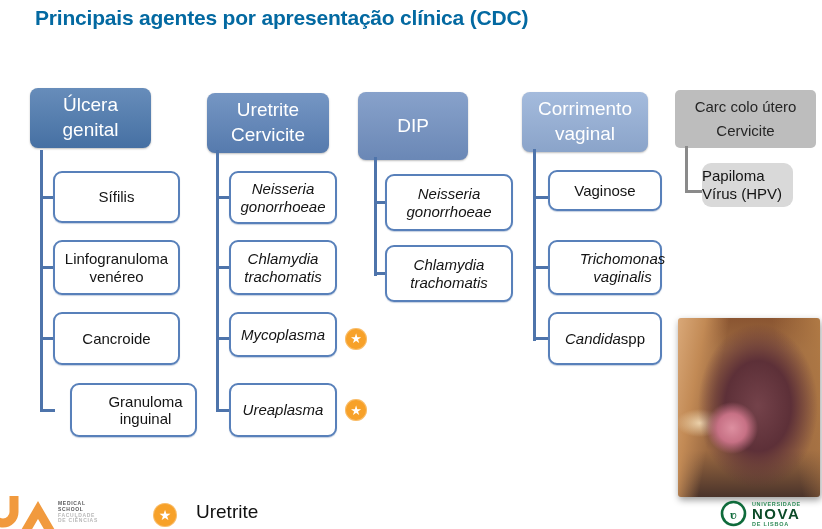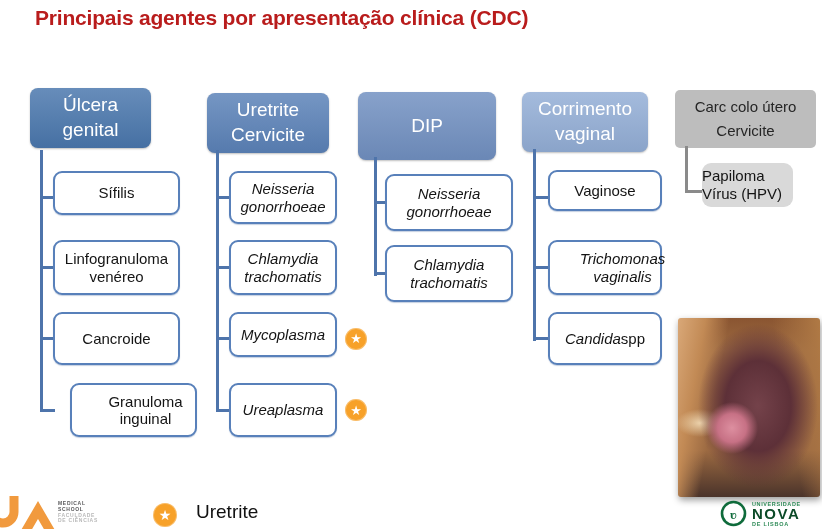--- a/index.html
+++ b/index.html
@@ -2,21 +2,21 @@
 <html><head>
 <meta charset="utf-8">
 <style>
   html,body{margin:0;padding:0;background:#888;}
   #canvas{
     position:relative;width:822px;height:529px;background:#ffffff;
     overflow:hidden;font-family:"Liberation Sans",sans-serif;
   }
   #title{
     position:absolute;left:35px;top:6px;font-size:21px;font-weight:bold;
-    color:#b91c1c;letter-spacing:-0.2px;
+    color:#0369a1;letter-spacing:-0.2px;
   }
   
   .head{
     position:absolute;display:flex;align-items:center;justify-content:center;
     text-align:center;color:#ffffff;font-size:19px;line-height:1.3;
     border-radius:8px;white-space:pre-line;
     background-image:linear-gradient(rgba(255,255,255,.16),rgba(0,0,0,.06));
     box-shadow:0 1px 2px rgba(0,0,0,.25);
   }
   .node{
@@ -83,21 +83,21 @@
 <body>
 
 <div id="canvas">
   <div id="title">Principais agentes por apresentação clínica (CDC)</div>
 
   <div id="diagram">
       <div class="head" style="left: 30px; top: 88px; width: 121px; height: 60px; background-color: rgb(74, 119, 173);">Úlcera
 genital</div>
       <div class="conn" style="left: 40px; top: 150px; width: 3px; height: 262px;"></div>
       <div class="conn" style="left: 40px; top: 195.5px; width: 15px; height: 3px;"></div>
-      <div class="node" style="left: 53px; top: 171px; width: 127px; height: 44px;">
+      <div class="node" style="left: 53px; top: 171px; width: 127px; height: 52px;">
         <span>Sífilis</span>
       </div>
       <div class="conn" style="left: 40px; top: 266px; width: 15px; height: 3px;"></div>
       <div class="node" style="left: 53px; top: 240px; width: 127px; height: 55px;">
         <span>Linfogranuloma venéreo</span>
       </div>
       <div class="conn" style="left: 40px; top: 337px; width: 15px; height: 3px;"></div>
       <div class="node" style="left: 53px; top: 312px; width: 127px; height: 53px;">
         <span>Cancroide</span>
       </div>
@@ -119,21 +119,21 @@
       <div class="conn" style="left: 216px; top: 337px; width: 15px; height: 3px;"></div>
       <div class="node" style="left: 229px; top: 312px; width: 108px; height: 45px;">
         <span style="font-style: italic;">Mycoplasma</span>
       </div>
       <div class="star" style="left: 345px; top: 327.5px;">★</div>
       <div class="conn" style="left: 216px; top: 408.5px; width: 15px; height: 3px;"></div>
       <div class="node" style="left: 229px; top: 383px; width: 108px; height: 54px;">
         <span style="font-style: italic;">Ureaplasma</span>
       </div>
       <div class="star" style="left: 345px; top: 399px;">★</div>
-      <div class="head" style="left: 358px; top: 92px; width: 138px; height: 68px; background-color: rgb(113, 144, 193);">DIP</div>
+      <div class="head" style="left: 358px; top: 92px; width: 110px; height: 68px; background-color: rgb(113, 144, 193);">DIP</div>
       <div class="conn" style="left: 374px; top: 157px; width: 3px; height: 118.5px;"></div>
       <div class="conn" style="left: 374px; top: 201px; width: 13px; height: 3px;"></div>
       <div class="node" style="left: 385px; top: 174px; width: 128px; height: 57px;">
         <span style="font-style: italic;">Neisseria gonorrhoeae</span>
       </div>
       <div class="conn" style="left: 374px; top: 272px; width: 13px; height: 3px;"></div>
       <div class="node" style="left: 385px; top: 245px; width: 128px; height: 57px;">
         <span style="font-style: italic;">Chlamydia trachomatis</span>
       </div>
       <div class="head" style="left: 522px; top: 92px; width: 126px; height: 60px; background-color: rgb(147, 174, 214);">Corrimento

